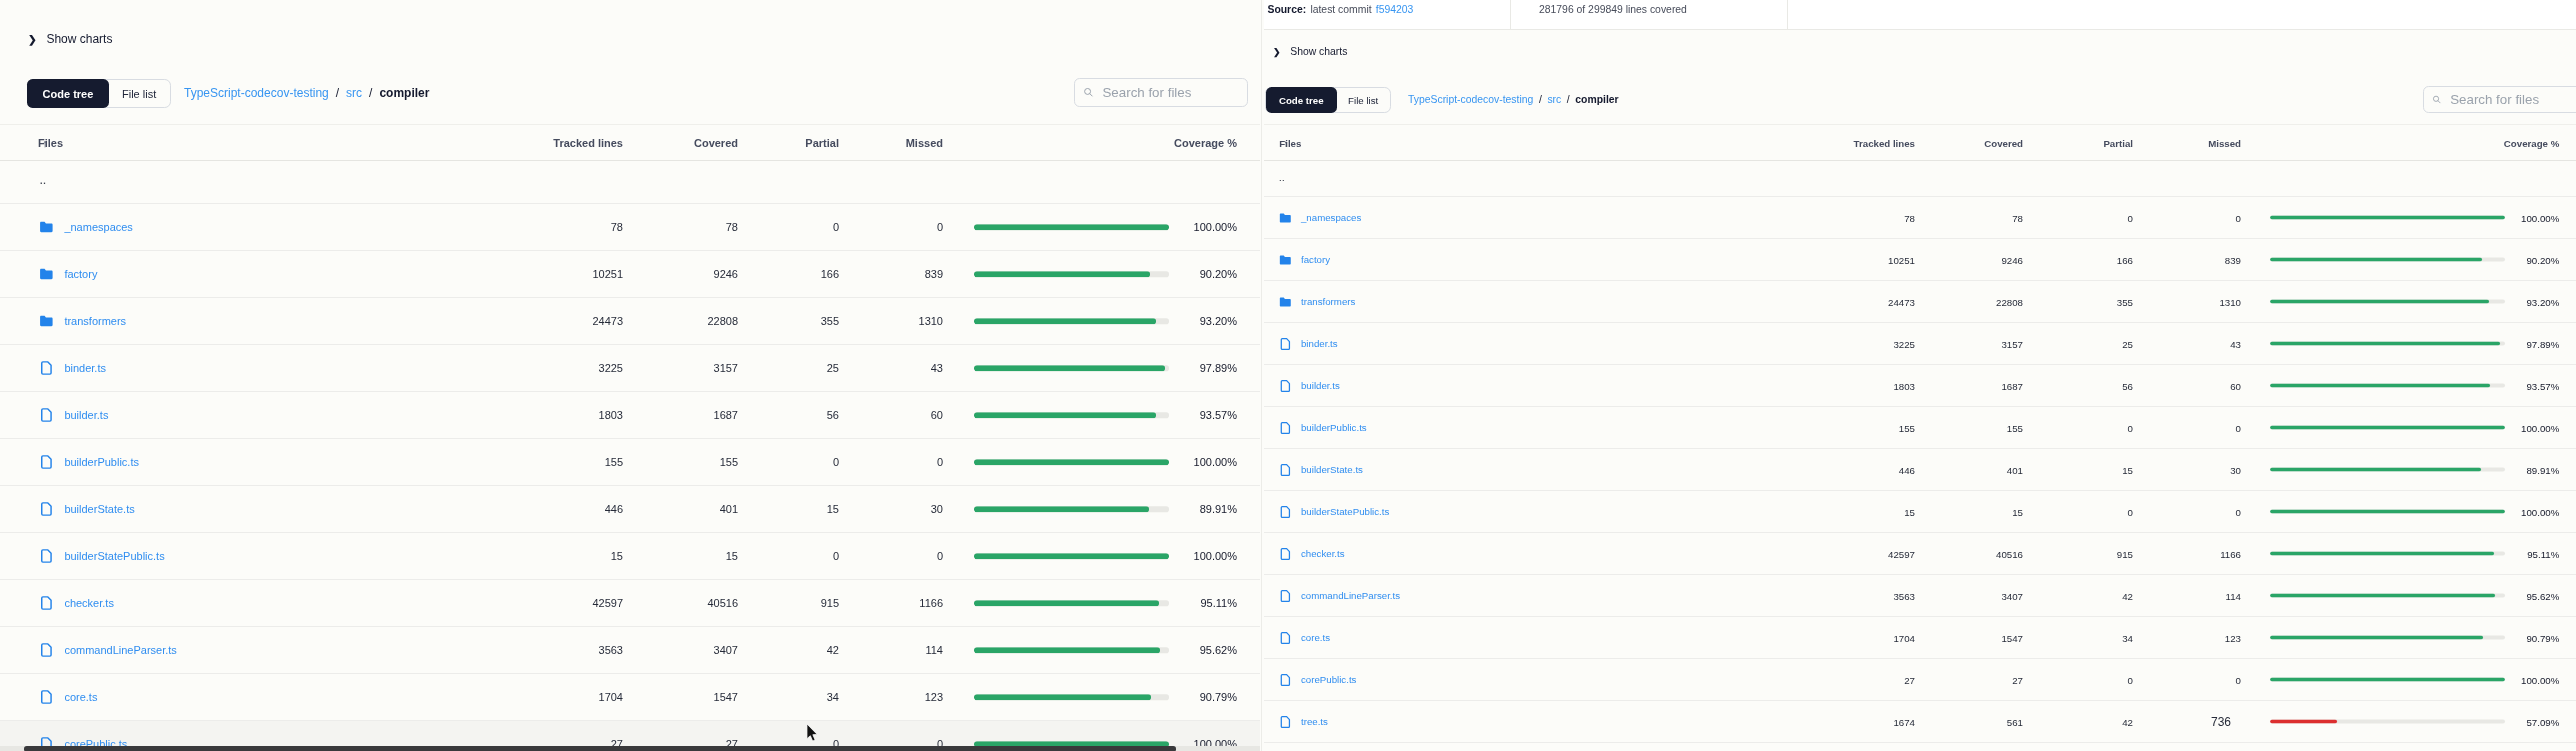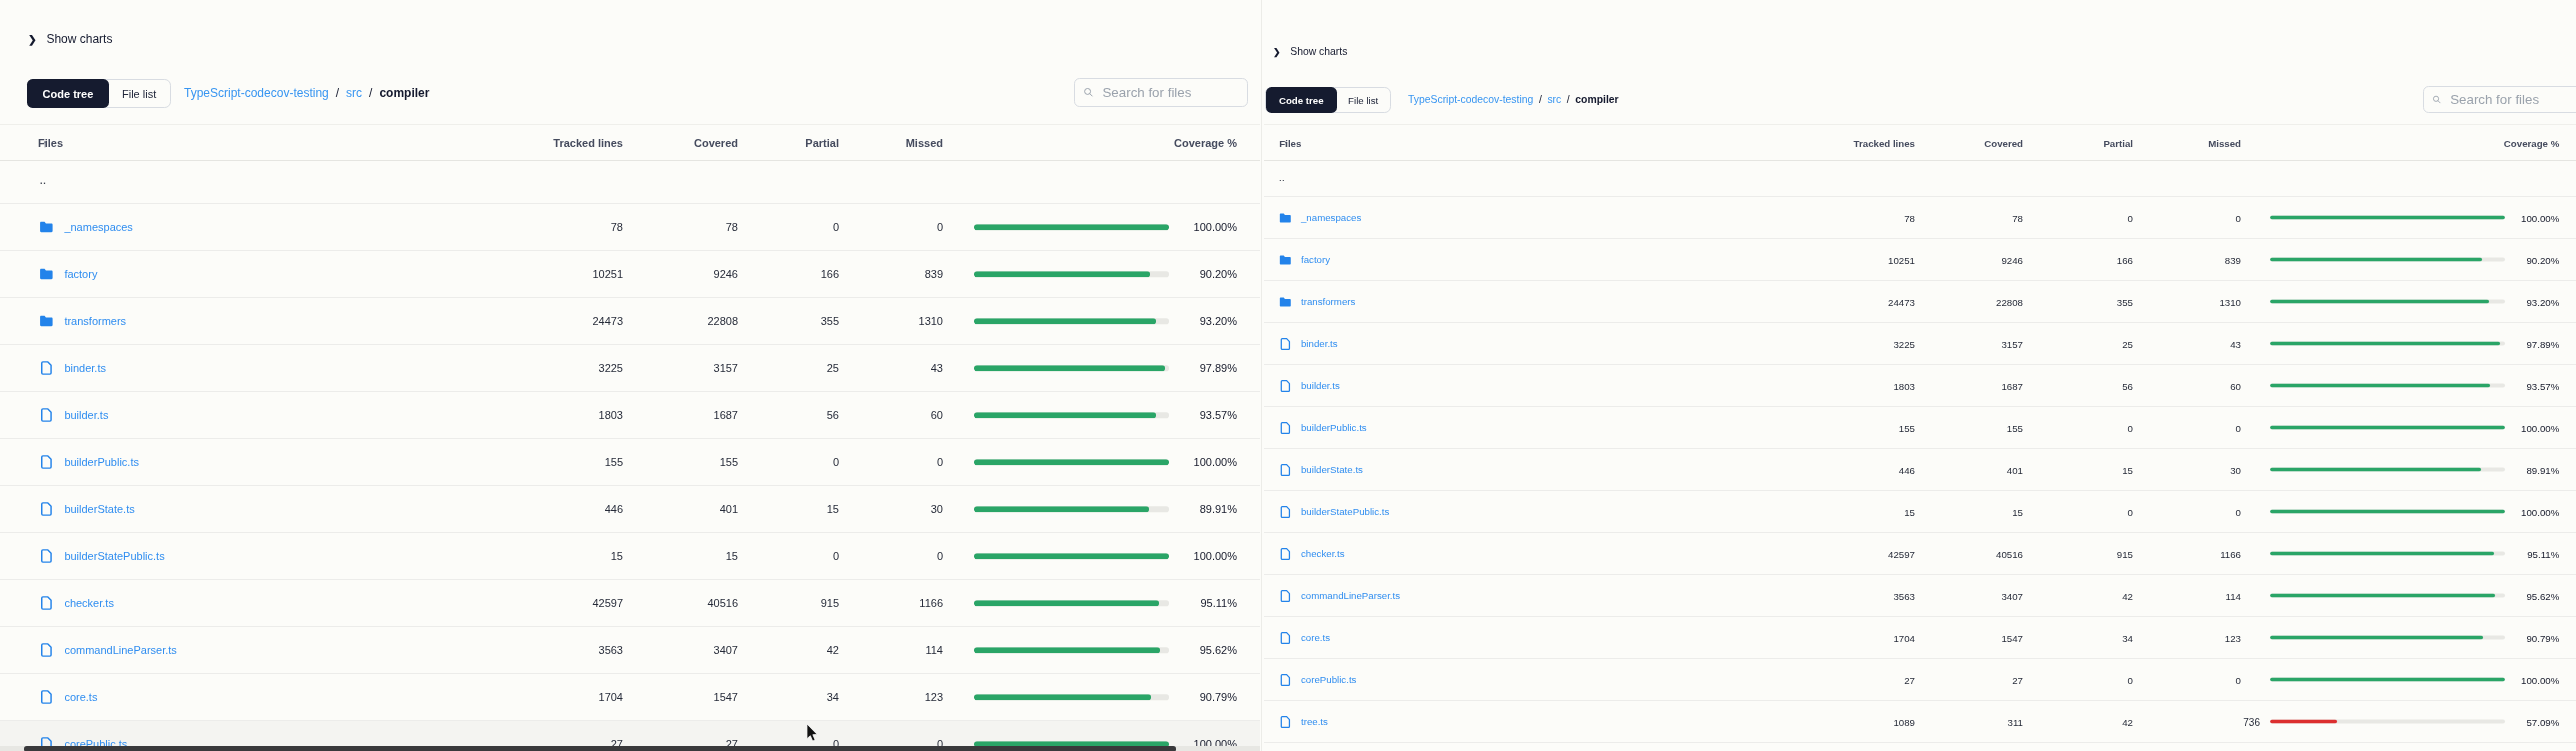--- a/index.html
+++ b/index.html
@@ -307,20 +307,30 @@
 
     <div class="hscroll-track">
       <div class="hscroll-thumb"></div>
     </div>
   </div>
 
   <div class="win-divider"></div>
 
   <div class="panel" id="panel-right">
 
+    <div class="topbar">
+      <div class="cell" style="left:3.5px;">
+        <span class="b">Source:</span>
+        <span>latest commit</span>
+        <span class="commit">f594203</span>
+      </div>
+      <div class="vdiv" style="left:246px;"></div>
+      <div class="cell" style="left:275px;">281796 of 299849 lines covered</div>
+      <div class="vdiv" style="left:523px;"></div>
+    </div>
 
     <div class="show-charts" style="left:9px;top:46px;font-size:10.4px;">
       <span class="chev" style="font-size:9px;">❯</span>
       <span>Show charts</span>
     </div>
 
     <div class="seg" style="left:1.4px;top:87px;height:24px;font-size:9.7px;">
       <span class="tab on" style="padding:0 13.2px;">Code tree</span>
       <span class="tab" style="padding:0 12px;">File list</span>
     </div>
@@ -549,24 +559,24 @@
           </div>
           <span class="pct" style="right: 16.7px; font-size: 9.7px;">100.00%</span>
         </div>
         <div class="row" style="height: 42px;">
           <span class="fname" style="left: 14px; gap: 8.4px;">
             <svg width="14.6" height="14.6" viewBox="0 0 24 24">
               <path d="M7 3.2h7.2l4.6 4.8v11.3c0 1-.8 1.5-1.6 1.5H7c-.9 0-1.6-.6-1.6-1.5V4.7c0-.9.7-1.5 1.6-1.5z" fill="none" stroke="#2383ea" stroke-width="2.1" stroke-linejoin="round"></path>
             </svg>
             <a style="font-size: 9.7px;">tree.ts</a>
           </span>
-          <span class="num" style="right: 661px; font-size: 9.7px;">1089</span>
-          <span class="num" style="right: 553px; font-size: 9.7px;">311</span>
+          <span class="num" style="right: 661px; font-size: 9.7px;">1674</span>
+          <span class="num" style="right: 553px; font-size: 9.7px;">561</span>
           <span class="num" style="right: 443px; font-size: 9.7px;">42</span>
-          <span class="num" style="right: 316px; font-size: 10px;">736</span>
+          <span class="num" style="right: 345px; font-size: 12px;">736</span>
           <div class="bar" style="left: 1006px; width: 235px; height: 4.9px;">
             <div class="fill red" style="width: 28.56%;"></div>
           </div>
           <span class="pct" style="right: 16.7px; font-size: 9.7px;">57.09%</span>
         </div>
       </div>
   </div>
 
   <svg id="cursor" width="15.3" height="18" viewBox="0 0 14 19">
     <polygon points="1,0 1,15.5 4.6,12.4 7,18 9.6,16.9 7.2,11.3 11.8,11" fill="#111111" stroke="#ffffff" stroke-width="0.8"></polygon>

